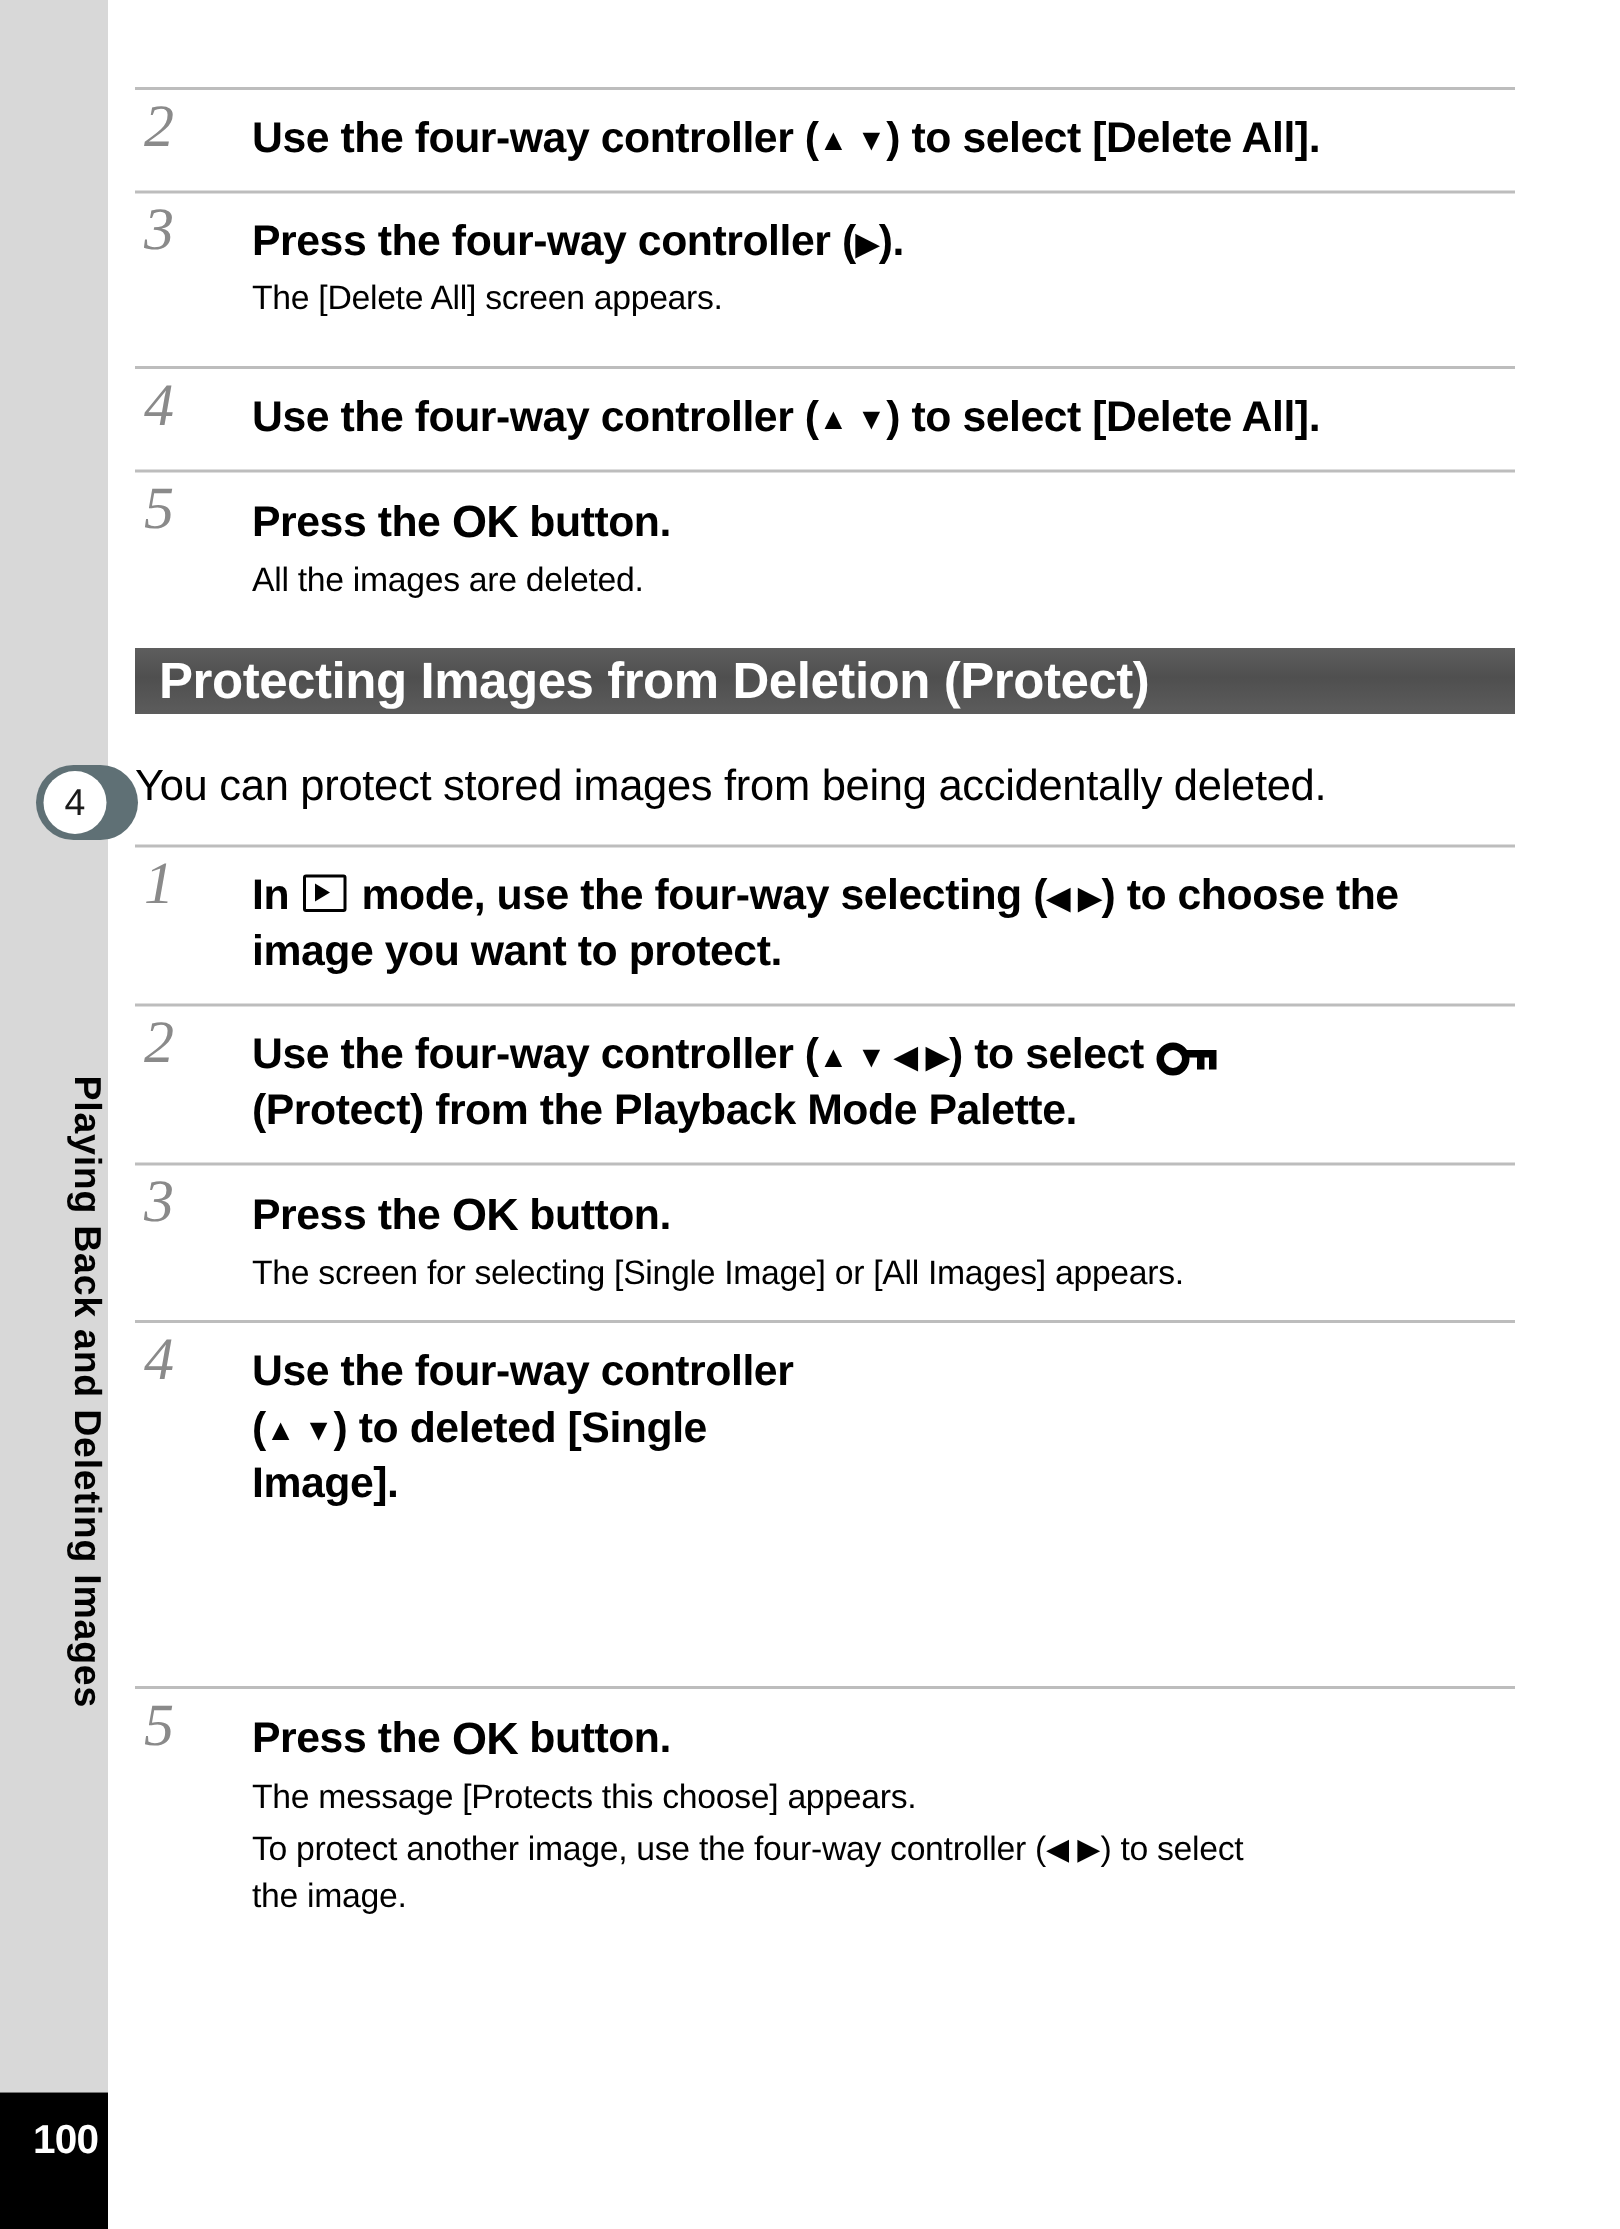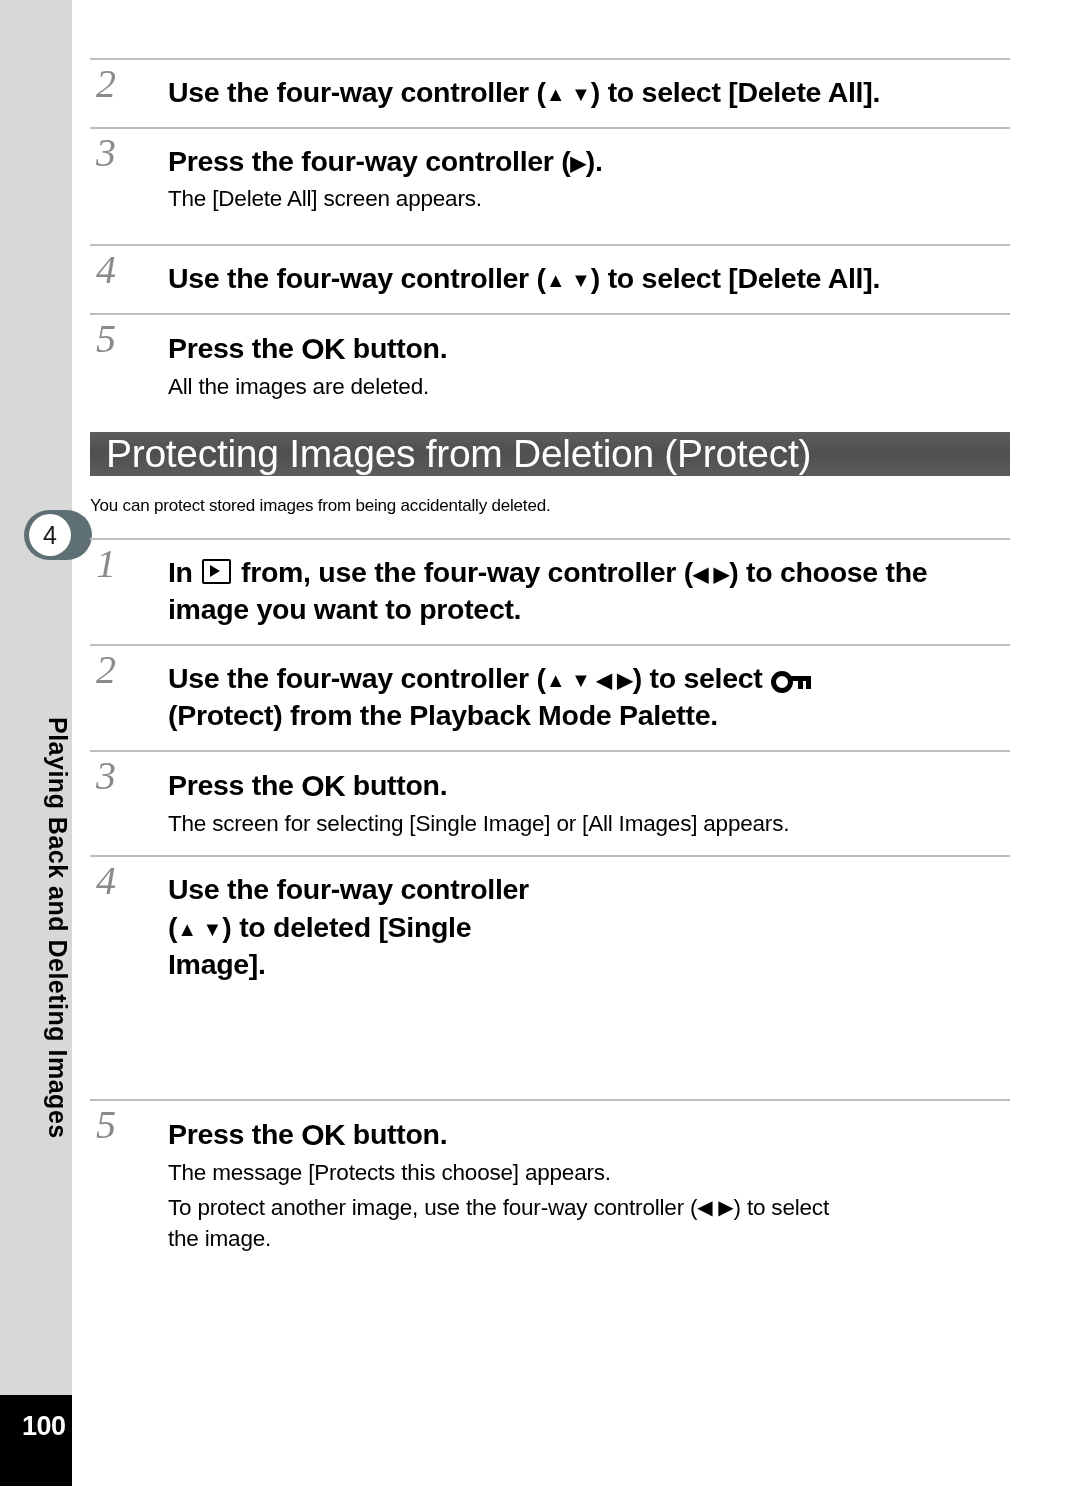--- a/index.html
+++ b/index.html
@@ -193,28 +193,28 @@
   .section-bar {
     background: linear-gradient(to bottom, #5e5e5e 0%, #4f4f4f 45%, #5c5c5c 100%);
     height: 44px;
     display: flex;
     align-items: center;
     padding-left: 16px;
     margin-top: 30px;
   }
   .section-bar-title {
     color: #ffffff;
-    font-size: 39px;
-    font-weight: normal;
+    font-size: 34px;
+    font-weight: bold;
     letter-spacing: -0.3px;
   }
   .section-intro {
-    font-size: 17px;
+    font-size: 29px;
     color: #000;
-    margin-top: 20px;
+    margin-top: 32px;
     margin-bottom: 22px;
     letter-spacing: -0.2px;
   }
 
   .step-with-figure { min-height: 232px; }
   .step-with-figure .step-title { width: 470px; }
 </style>
 </head>
 <body>
 
@@ -252,21 +252,21 @@
     <div class="step-desc">All the images are deleted.</div>
   </div>
 
   <div class="section-bar">
     <span class="section-bar-title">Protecting Images from Deletion (Protect)</span>
   </div>
   <div class="section-intro">You can protect stored images from being accidentally deleted.</div>
 
   <div class="step">
     <span class="step-num">1</span>
-    <div class="step-title"><span>In </span><span class="playback-icon"></span><span> from, use the four-way controller (</span><span class="glyph-tri">◀ ▶</span><span>) to choose the image you want to protect.</span></div>
+    <div class="step-title"><span>In </span><span class="playback-icon"></span><span> mode, use the four-way selecting (</span><span class="glyph-tri">◀ ▶</span><span>) to choose the image you want to protect.</span></div>
   </div>
 
   <div class="step" style="margin-top:16px;">
     <span class="step-num">2</span>
     <div class="step-title"><span>Use the four-way controller (</span><span class="glyph-tri">▲ ▼ ◀ ▶</span><span>) to select </span><span class="key-icon"><span class="ring"></span><span class="shaft"></span><span class="tooth1"></span><span class="tooth2"></span></span><br><span>(Protect) from the Playback Mode Palette.</span></div>
   </div>
 
   <div class="step" style="margin-top:16px;">
     <span class="step-num">3</span>
     <div class="step-title"><span>Press the </span><span class="ok-glyph">OK</span><span> button.</span></div>

